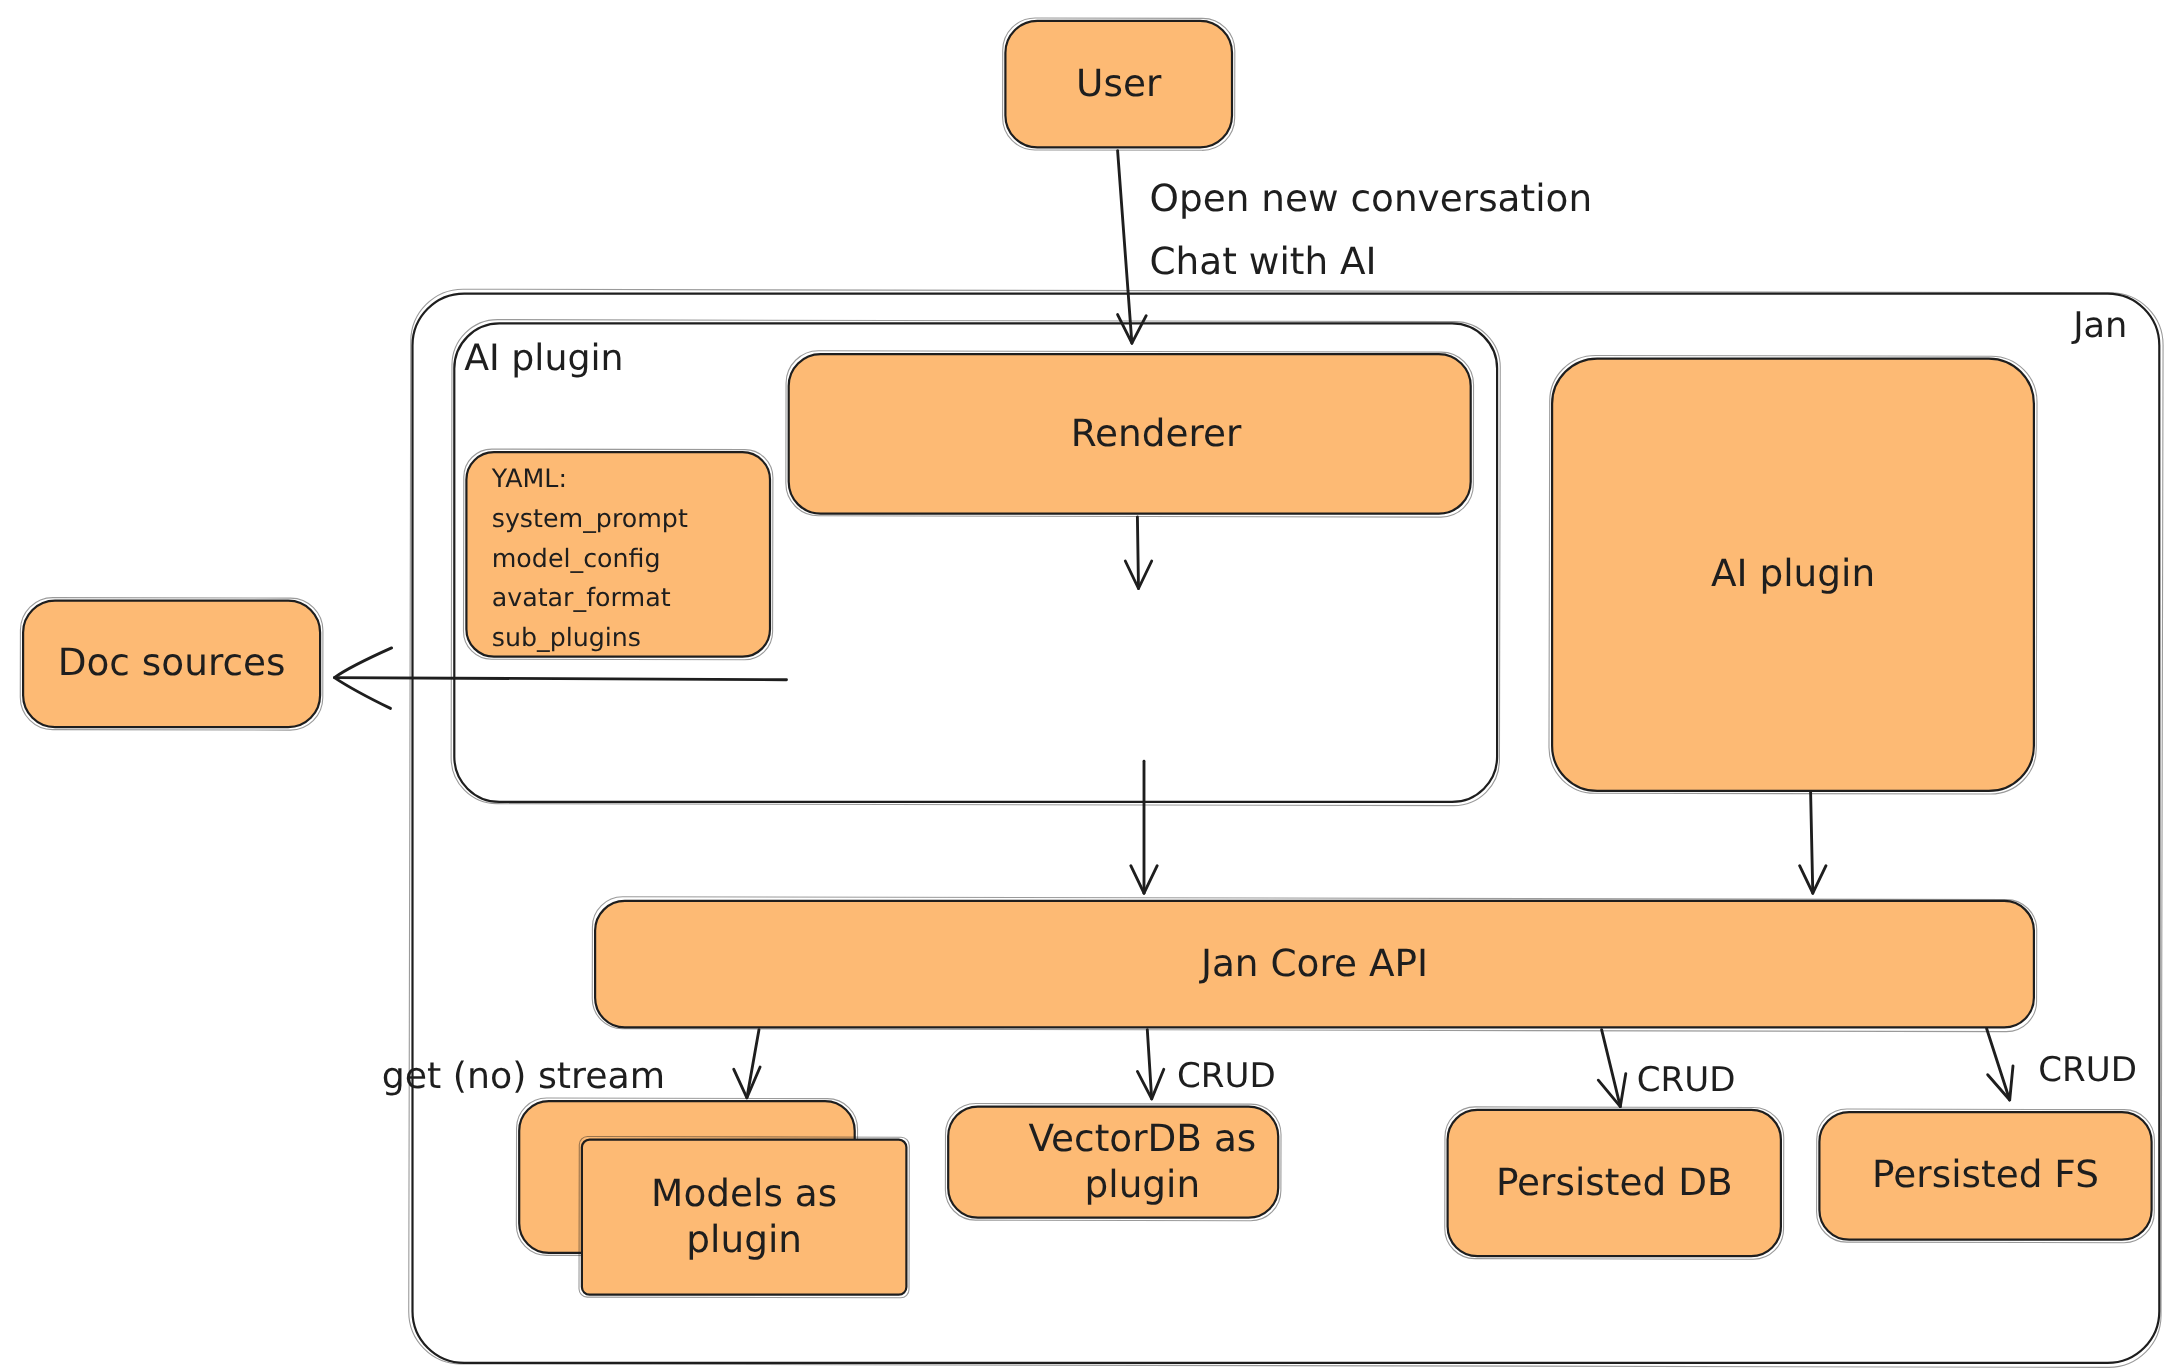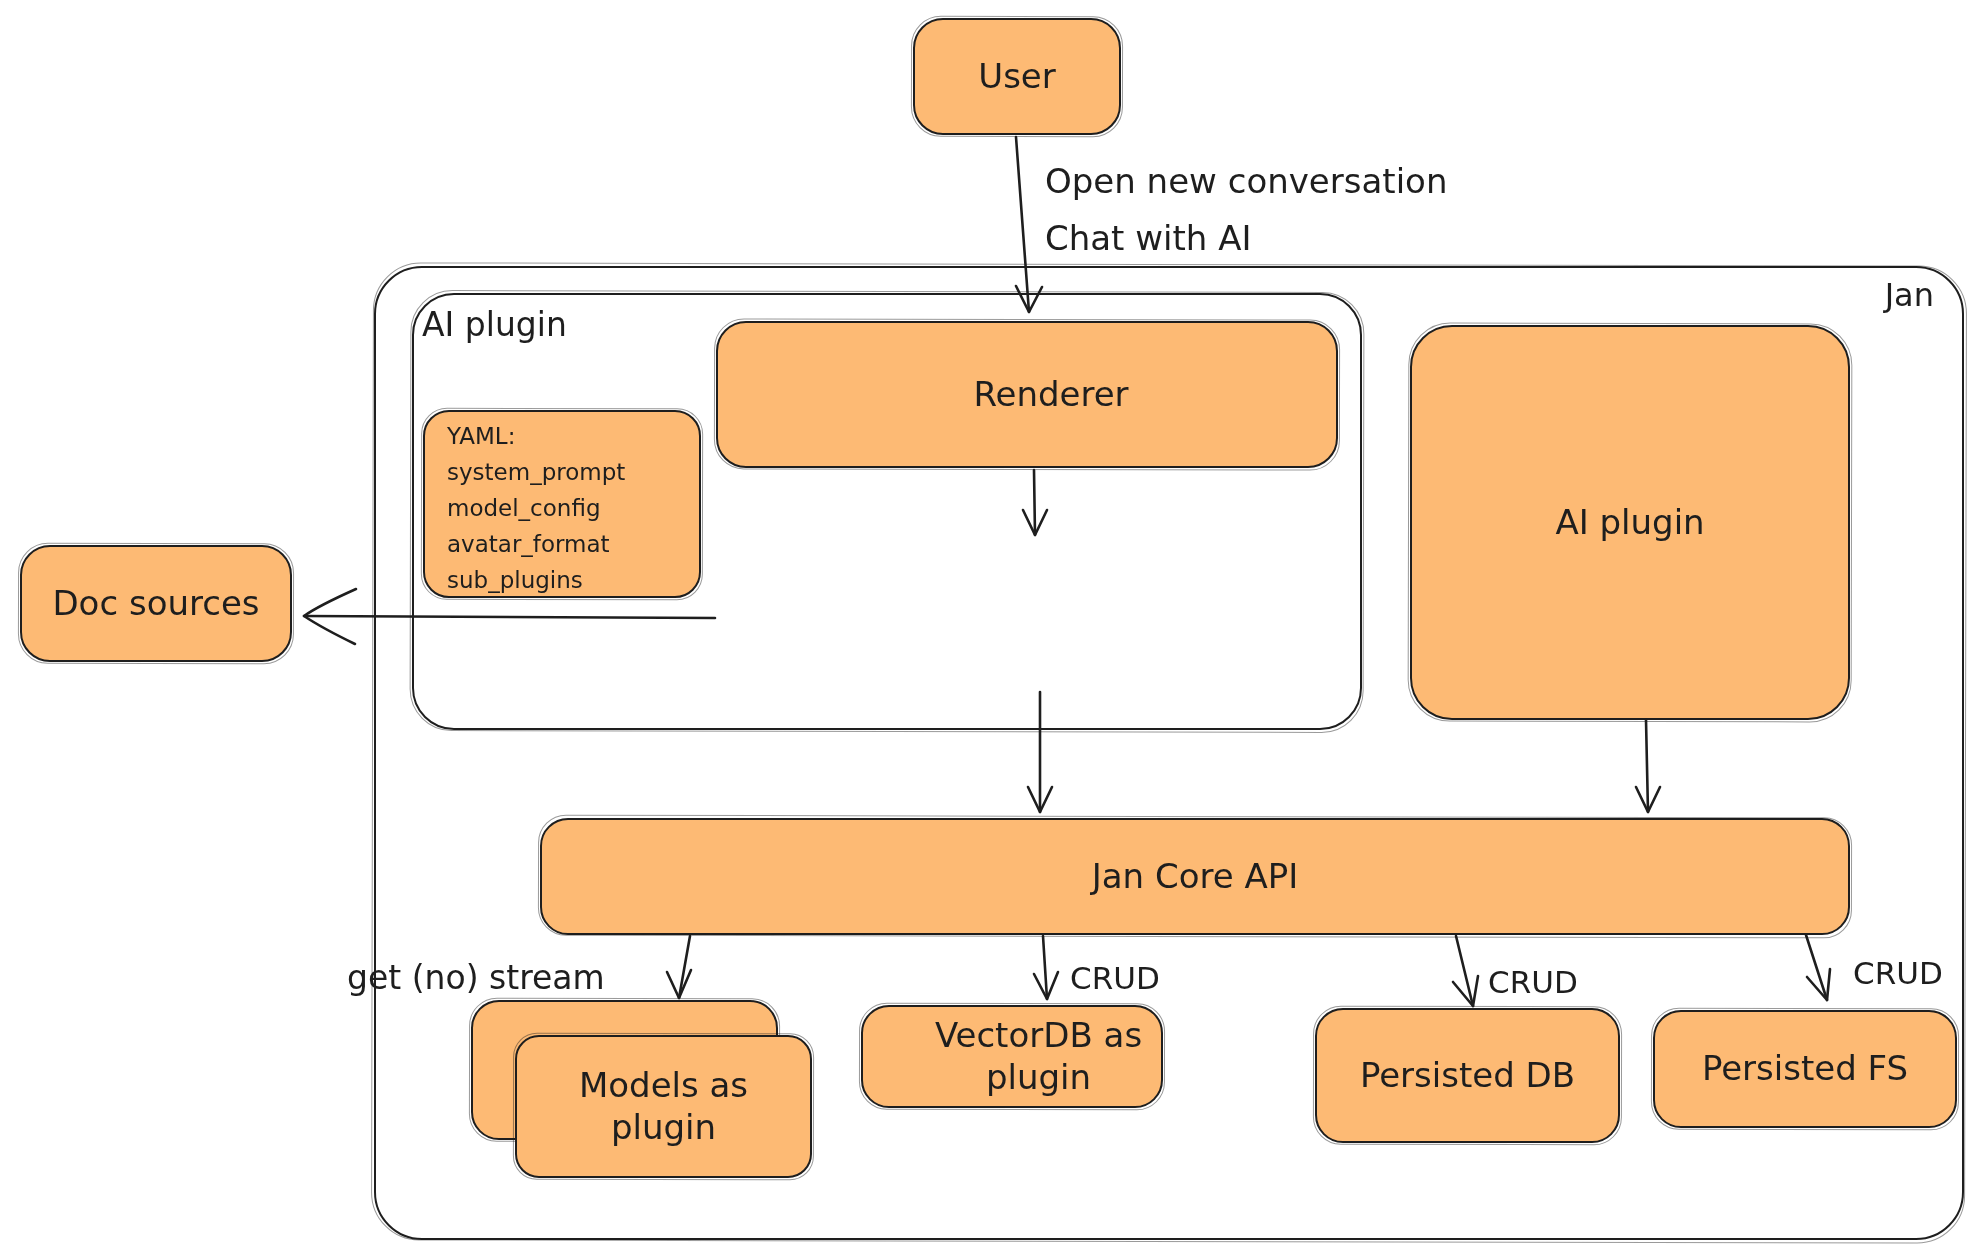--- a/index.html
+++ b/index.html
@@ -81,21 +81,21 @@
 
   <div class="box" style="left:1410px;top:325px;width:440px;height:395px;border-radius:42px;">
     <span class="node-label">AI plugin</span>
   </div>
 
   <div class="box" style="left:540px;top:818px;width:1310px;height:117px;border-radius:28px;">
     <span class="node-label">Jan Core API</span>
   </div>
 
   <div class="box" style="left:471px;top:1000px;width:307px;height:140px;border-radius:28px;"></div>
-  <div class="box" style="left:515px;top:1035px;width:297px;height:143px;border-radius:24px;">
+  <div class="box" style="left:528px;top:1035px;width:297px;height:143px;border-radius:8px;">
     <span class="node-label wrap-230">Models as plugin</span>
   </div>
 
   <div class="box" style="left:861px;top:1005px;width:302px;height:103px;border-radius:28px;justify-content:flex-end;">
     <span class="node-label wrap-245">VectorDB as plugin</span>
   </div>
 
   <div class="box" style="left:1315px;top:1008px;width:305px;height:135px;border-radius:28px;">
     <span class="node-label">Persisted DB</span>
   </div>

